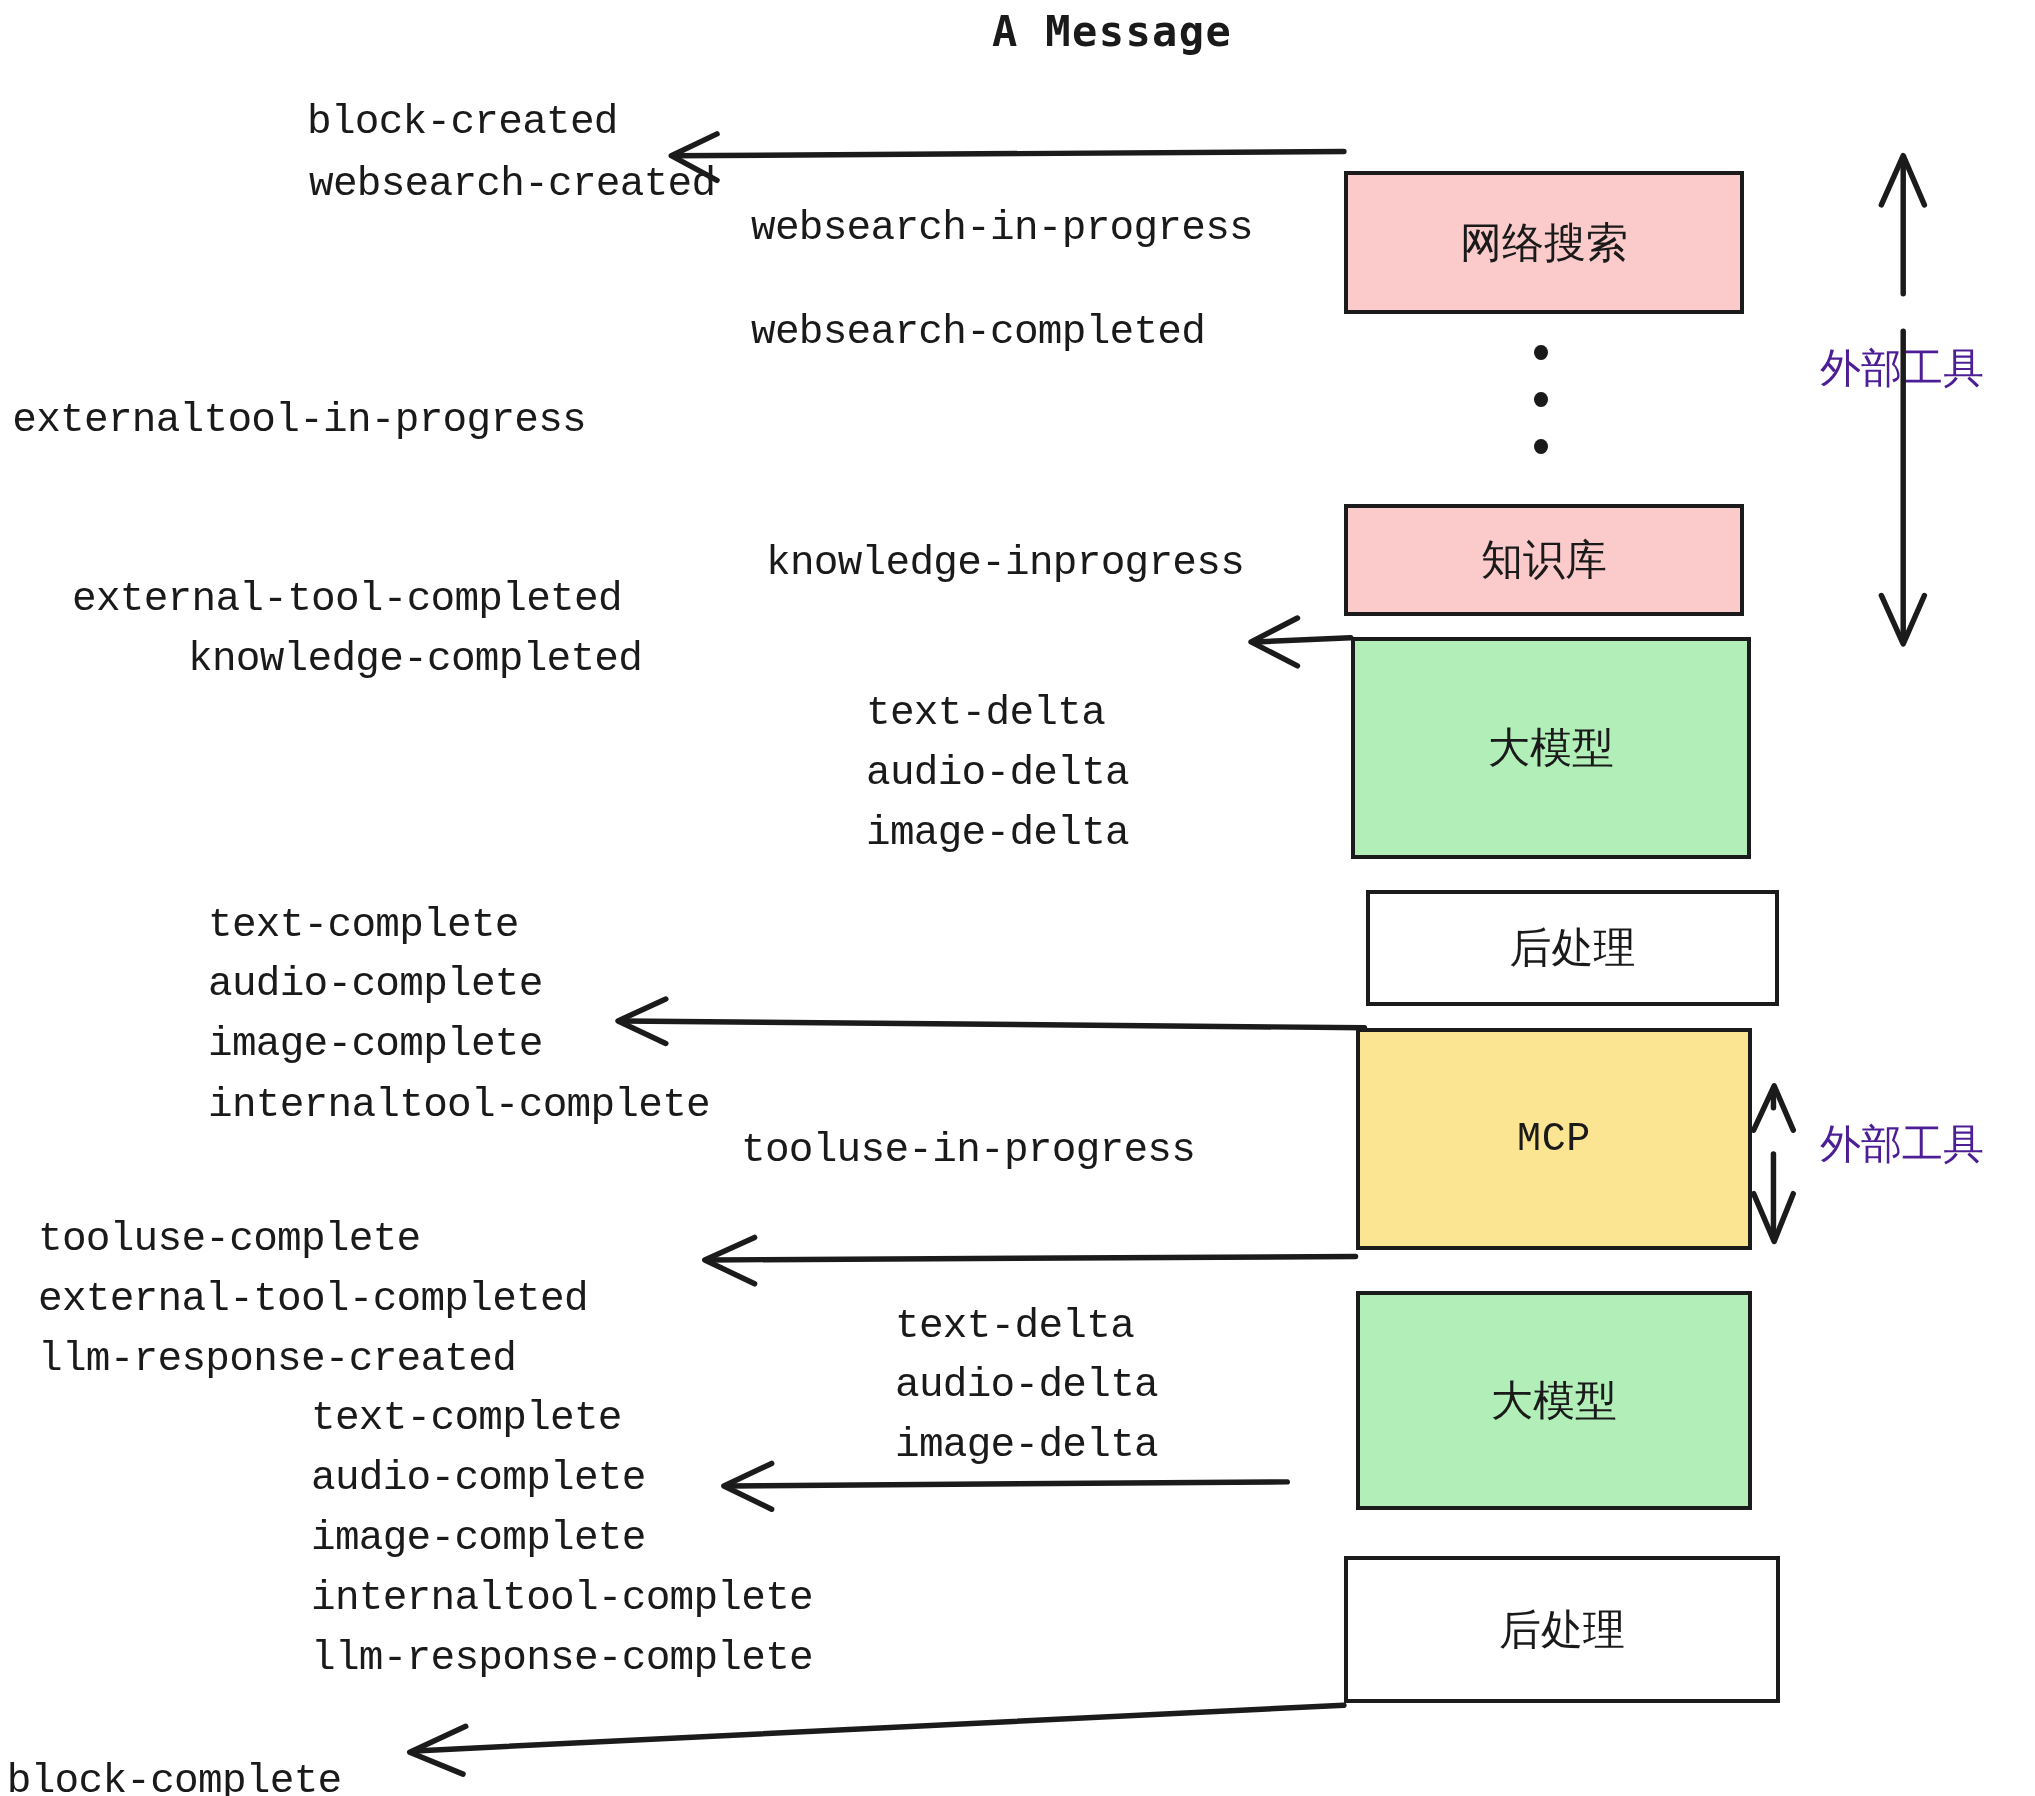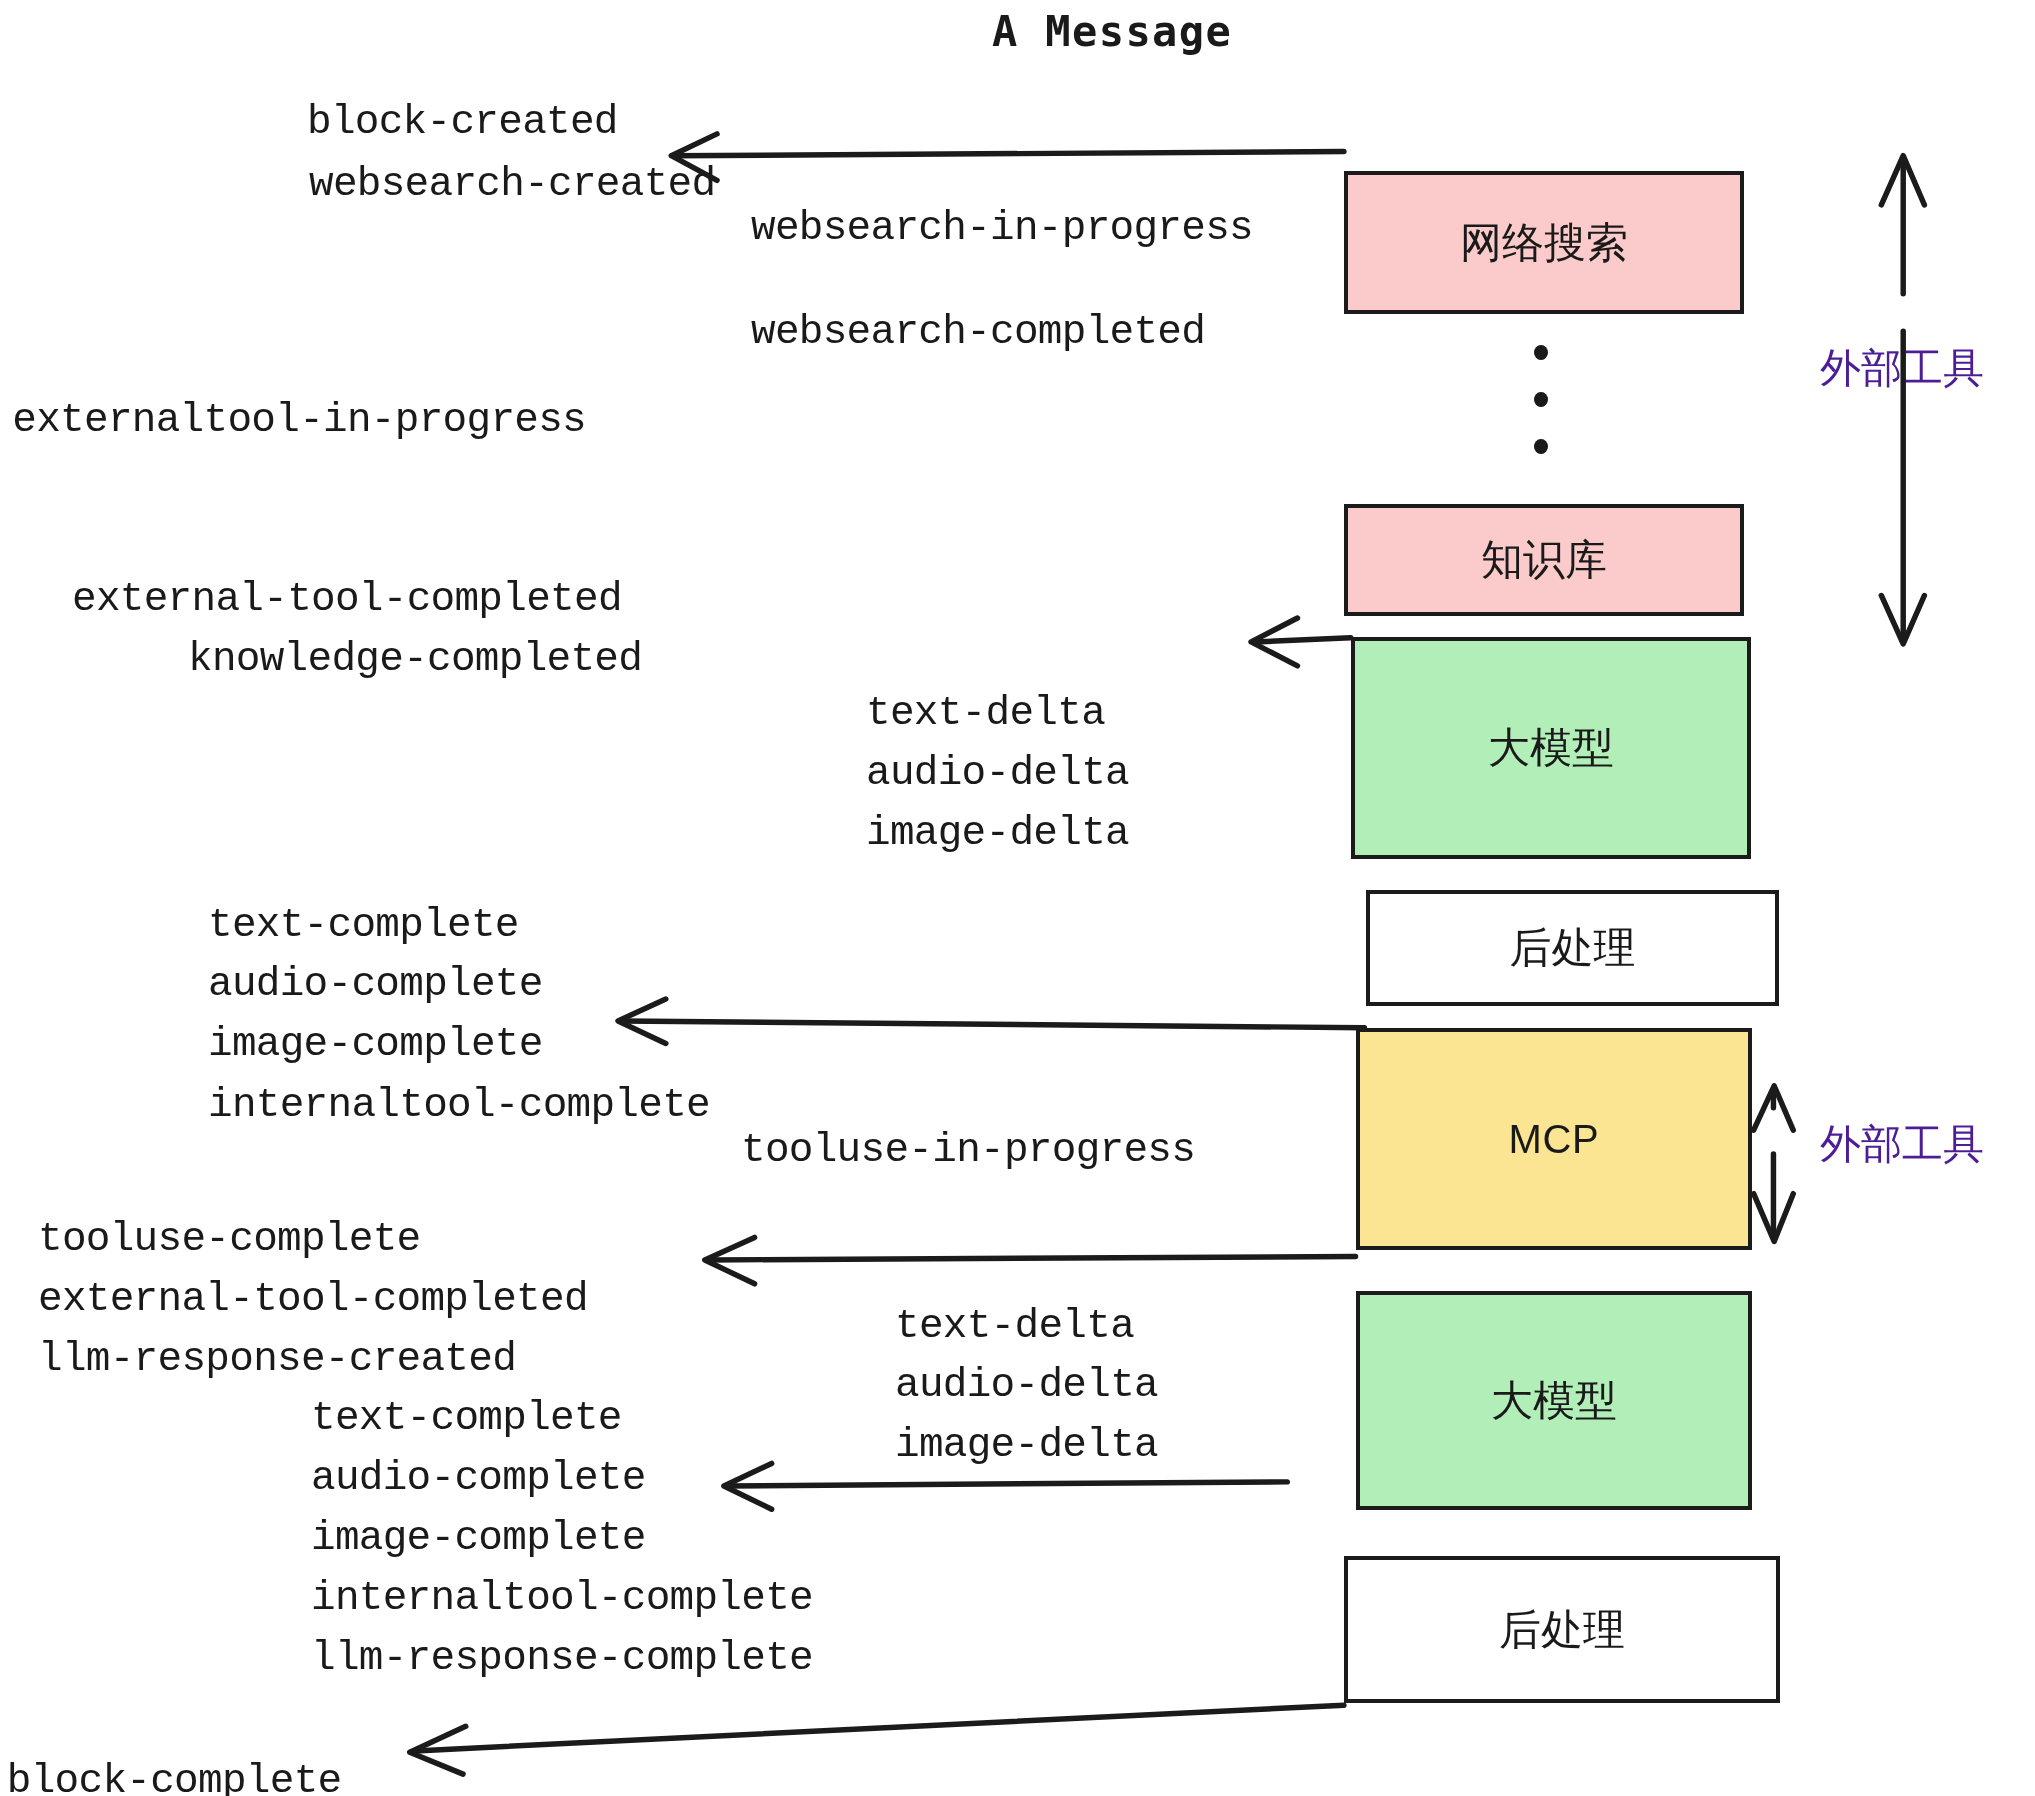--- a/index.html
+++ b/index.html
@@ -41,21 +41,21 @@
     align-items: center;
     justify-content: center;
   }
   .nodebox .lbl {
     font-family: "DejaVu Sans", "Liberation Sans", sans-serif;
     font-size: 42px;
     color: #1a1a1a;
     white-space: nowrap;
   }
   .nodebox .lbl.latin {
-    font-family: Liberation Sans, sans-serif;
+    font-family: Liberation Mono, monospace;
     font-size: 40px;
     letter-spacing: 0.7px;
   }
   .side-label {
     position: absolute;
     font-family: Liberation Mono, monospace;
     font-size: 41px;
     color: #4c1d95;
     white-space: nowrap;
   }
@@ -124,20 +124,21 @@
 
   <div class="side-label" style="left:1820px; top:341px;">外部工具</div>
 
   <div class="side-label" style="left:1820px; top:1117px;">外部工具</div>
 
   <div class="evt" style="left:307px;  top:102px;">block-created</div>
   <div class="evt" style="left:309px;  top:164px;">websearch-created</div>
   <div class="evt" style="left:751px; top:208px;">websearch-in-progress</div>
   <div class="evt" style="left:751px; top:297px;margin-top:15px;">websearch-completed</div>
   <div class="evt" style="left:12.3px;   top:400px;">externaltool-in-progress</div>
+  <div class="evt" style="left:766px; top:543px;">knowledge-inprogress</div>
   <div class="evt" style="left:72px;  top:579px;">external-tool-completed</div>
   <div class="evt" style="left:188px;  top:639px;">knowledge-completed</div>
   <div class="evt" style="left:866px; top:693px;">text-delta</div>
   <div class="evt" style="left:866px; top:753px;">audio-delta</div>
   <div class="evt" style="left:866px; top:813px;">image-delta</div>
   <div class="evt" style="left:208px;  top:905px;">text-complete</div>
   <div class="evt" style="left:208px;  top:964px;">audio-complete</div>
   <div class="evt" style="left:208px;  top:1024px;">image-complete</div>
   <div class="evt" style="left:208px;  top:1085px;">internaltool-complete</div>
   <div class="evt" style="left:38px;   top:1219px;">tooluse-complete</div>

